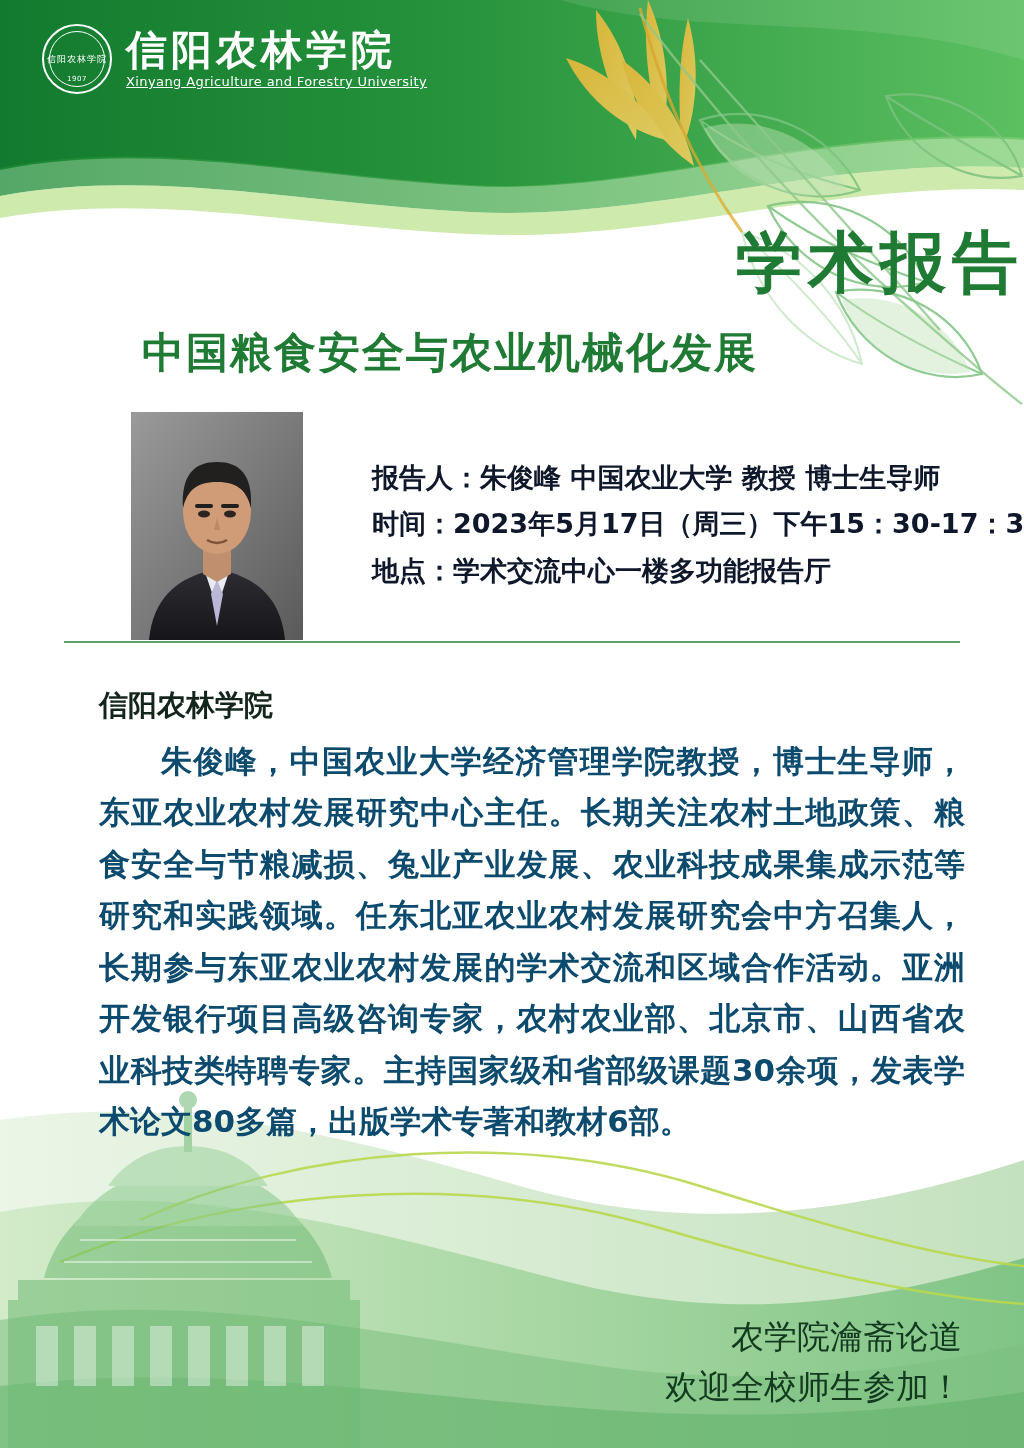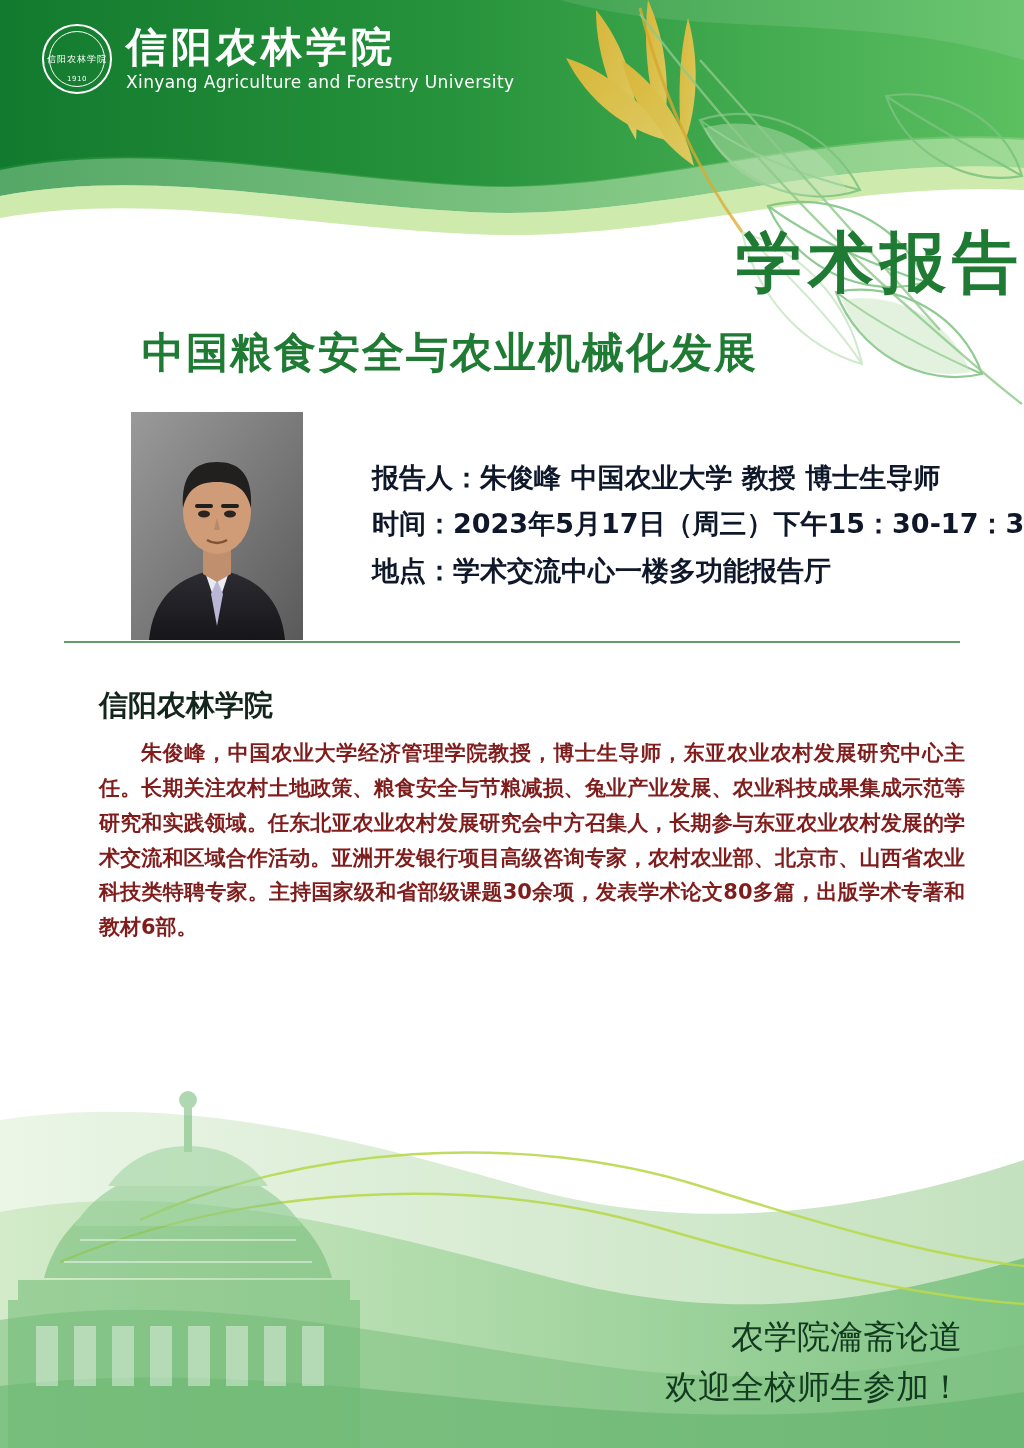--- a/index.html
+++ b/index.html
@@ -73,22 +73,23 @@
   .logo-cn {
     color: #ffffff;
     font-size: 41px;
     font-weight: bold;
     letter-spacing: 4px;
     font-family: "DejaVu Serif", "Liberation Serif", serif;
     line-height: 1.05;
   }
   .logo-en {
     color: #ffffff;
-    font-size: 17px;
+    font-size: 13px;
     letter-spacing: .4px;
+    text-decoration: underline;
   }
 
   
   .main-title {
     position: absolute;
     top: 218px;
     left: 0;
     width: 1024px;
     text-align: right;
     font-size: 66px;
@@ -158,23 +159,23 @@
     font-size: 29px;
     font-weight: bold;
     color: #14261c;
     z-index: 10;
   }
   .bio-body {
     position: absolute;
     top: 736px;
     left: 99px;
     width: 866px;
-    font-size: 21px;
-    font-weight: bold;
-    color: #7f1d1d;
+    font-size: 31px;
+    font-weight: bold;
+    color: #0c4a6e;
     line-height: 1.66;
     text-indent: 2em;
     text-align: justify;
     z-index: 10;
   }
 
   
   .footer-block {
     position: absolute;
     right: 62px;
@@ -300,21 +301,21 @@
         <path d="M80,1240 L296,1240"></path>
         <path d="M64,1262 L312,1262"></path>
       </g>
     </svg>
   </div>
 
   <div class="logo-wrap">
     <div class="logo-seal">
       <div class="ring"></div>
       <div class="seal-text">信阳农林学院</div>
-      <div class="seal-year">1910</div>
+      <div class="seal-year">1907</div>
     </div>
     <div class="logo-names">
       <div class="logo-cn">信阳农林学院</div>
       <div class="logo-en">Xinyang Agriculture and Forestry University</div>
     </div>
   </div>
 
   <div class="main-title">学术报告</div>
   <div class="sub-title">中国粮食安全与农业机械化发展</div>
 

